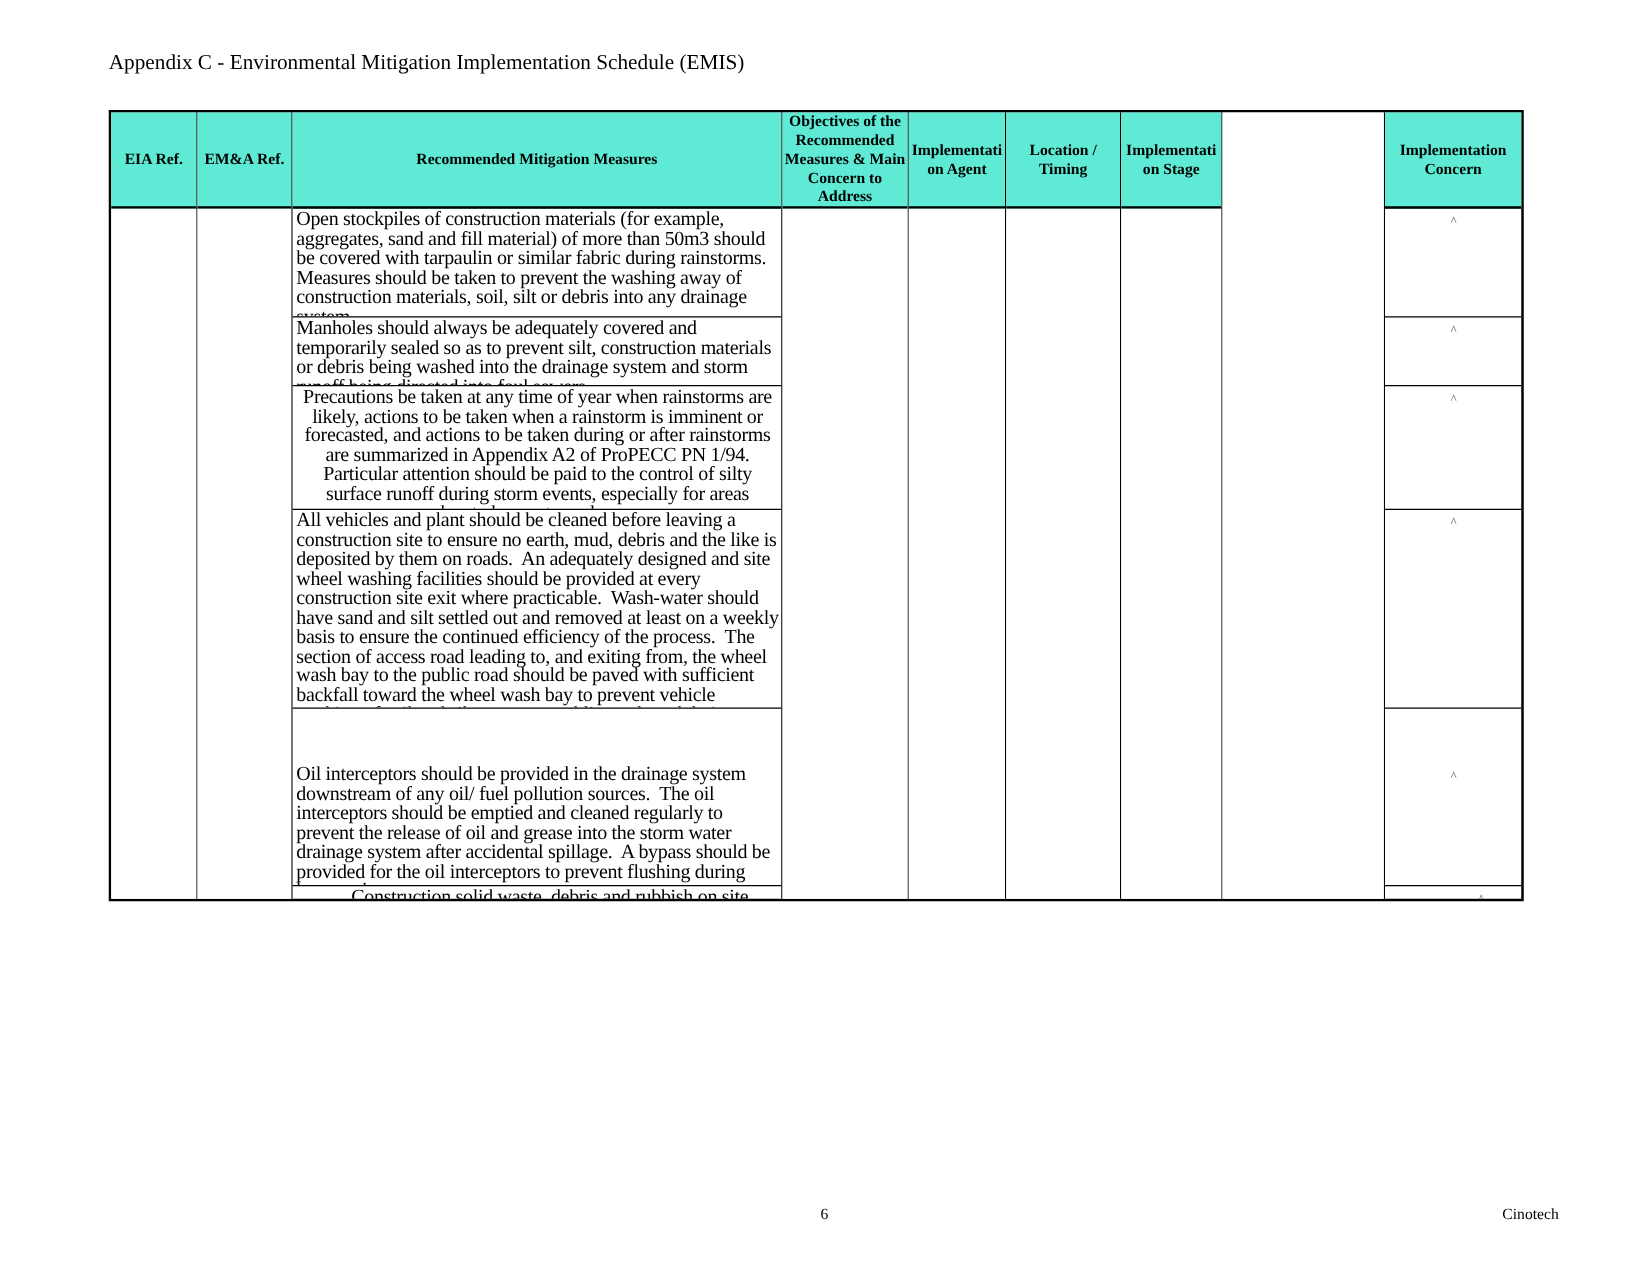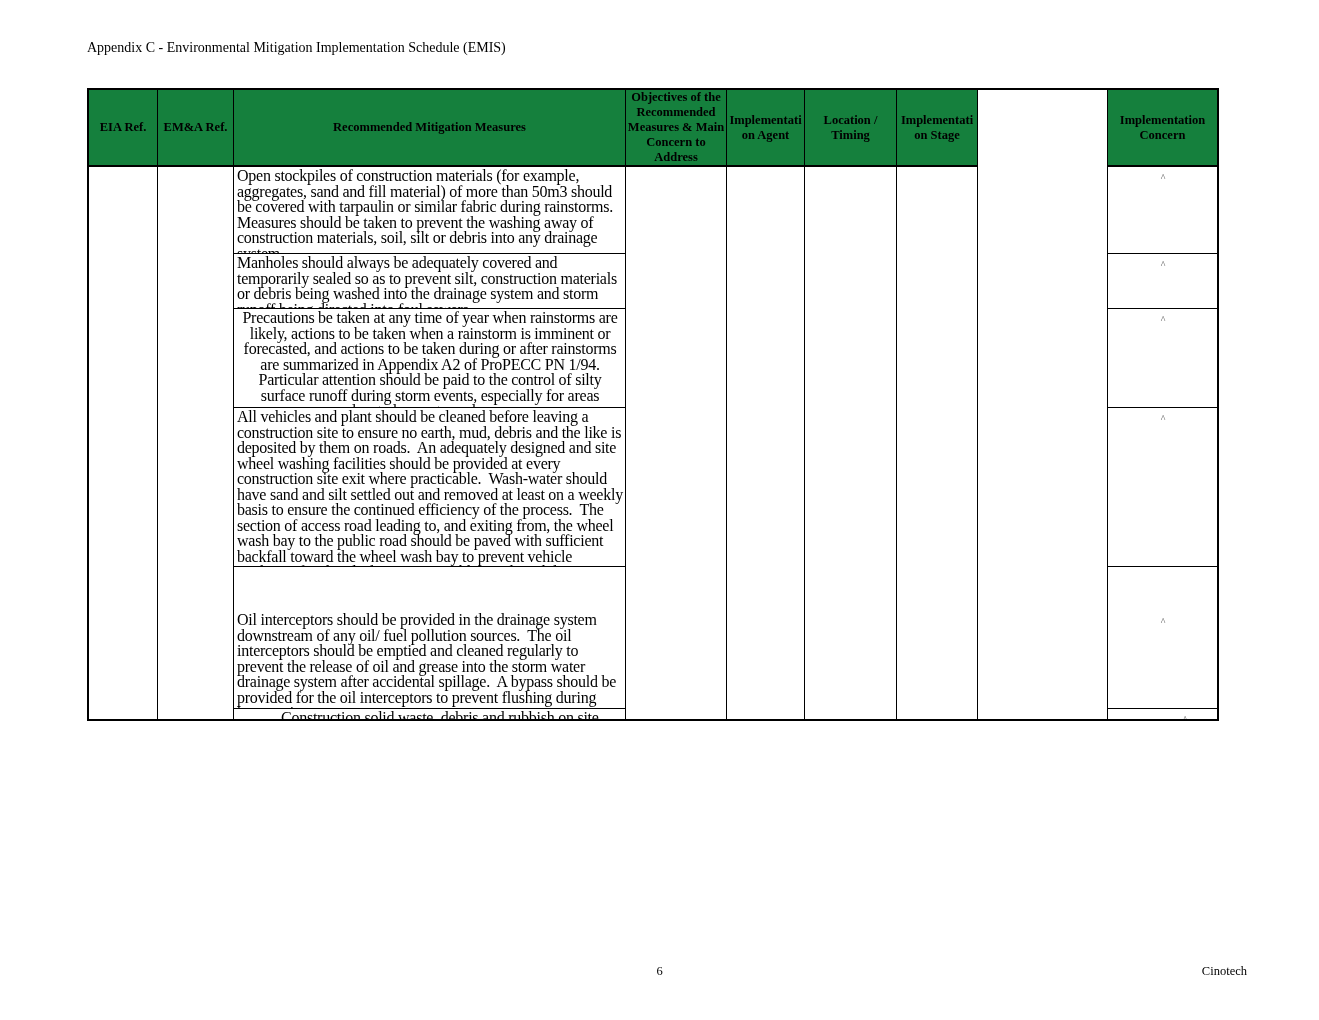--- a/index.html
+++ b/index.html
@@ -7,21 +7,21 @@
     width: 1319px; height: 1020px;
     background: #ffffff;
     font-family: "Liberation Serif", serif;
     color: #000000;
     position: relative;
     overflow: hidden;
   }
   .doc-title {
     position: absolute;
     left: 87px; top: 40px;
-    font-size: 14px;
+    font-size: 17px;
     white-space: nowrap;
   }
   .emis-table {
     position: absolute;
     left: 87px; top: 88px;
     width: 1132px; height: 633px;
     border: 2px solid #000;
     display: flex;
     background: #fff;
   }
@@ -35,21 +35,21 @@
   .w-eia      { width: 69px; }
   .w-ema      { width: 76px; justify-content: center; }
   .w-measures { width: 392px; }
   .w-obj      { width: 101px; }
   .w-agent    { width: 78px; }
   .w-loc      { width: 92px; }
   .w-stage    { width: 81px; }
   .w-req      { width: 130px; }
   .w-status   { width: 109px; }
   .th {
-    background: #15803d;
+    background: #5eead4;
     border-bottom: 2px solid #000;
     height: 77px;
     flex: 0 0 77px;
     display: flex;
     align-items: center;
     justify-content: center;
     text-align: center;
     font-weight: bold;
     font-size: 12.5px;
     line-height: 15px;

